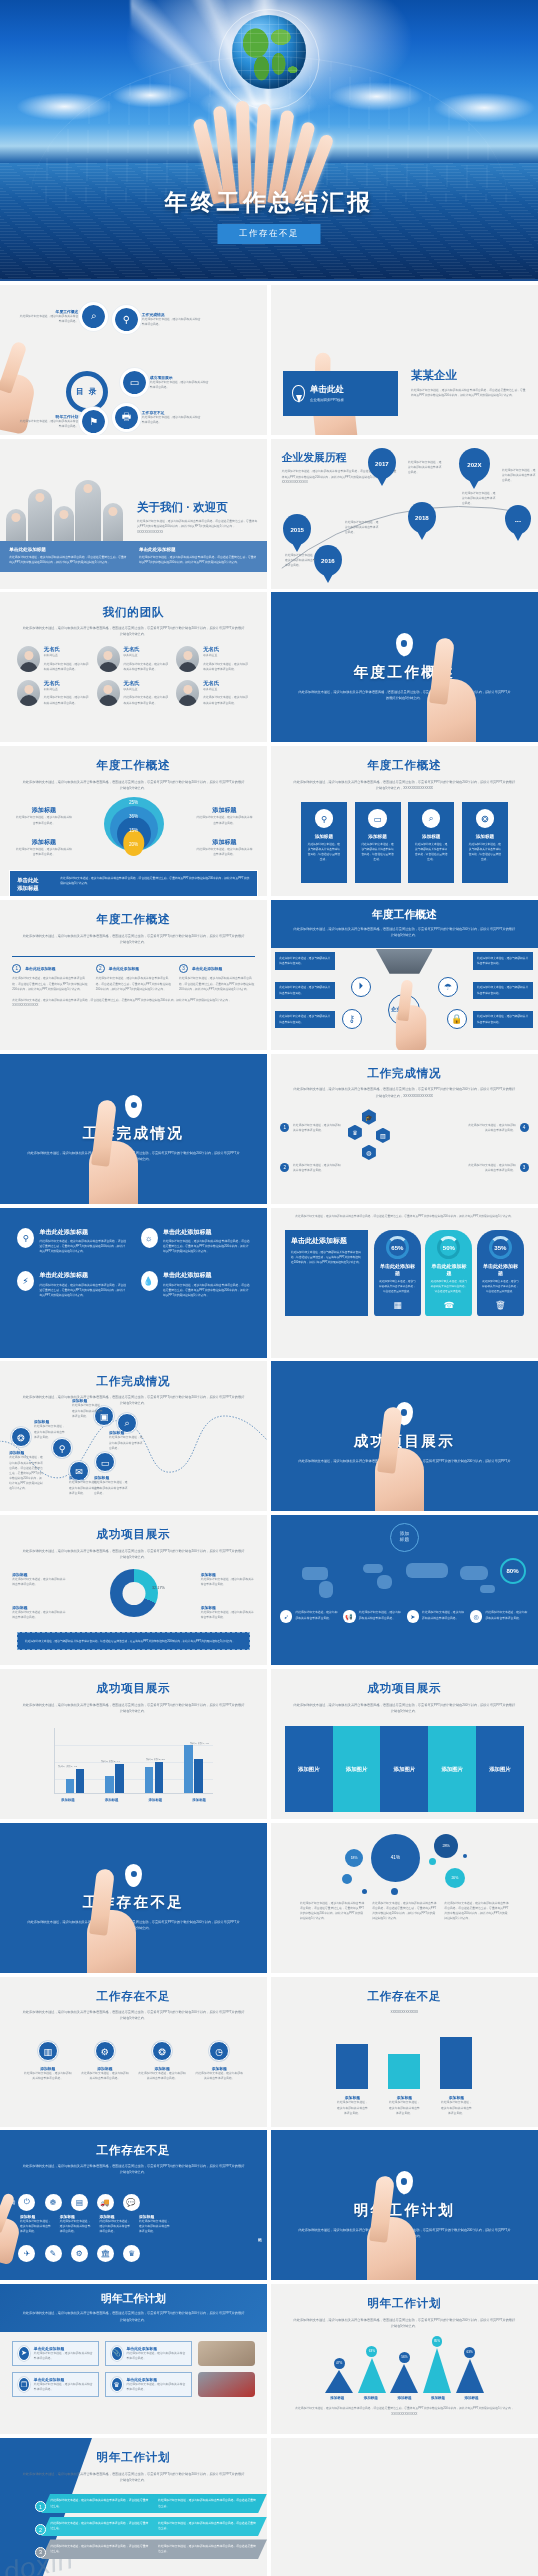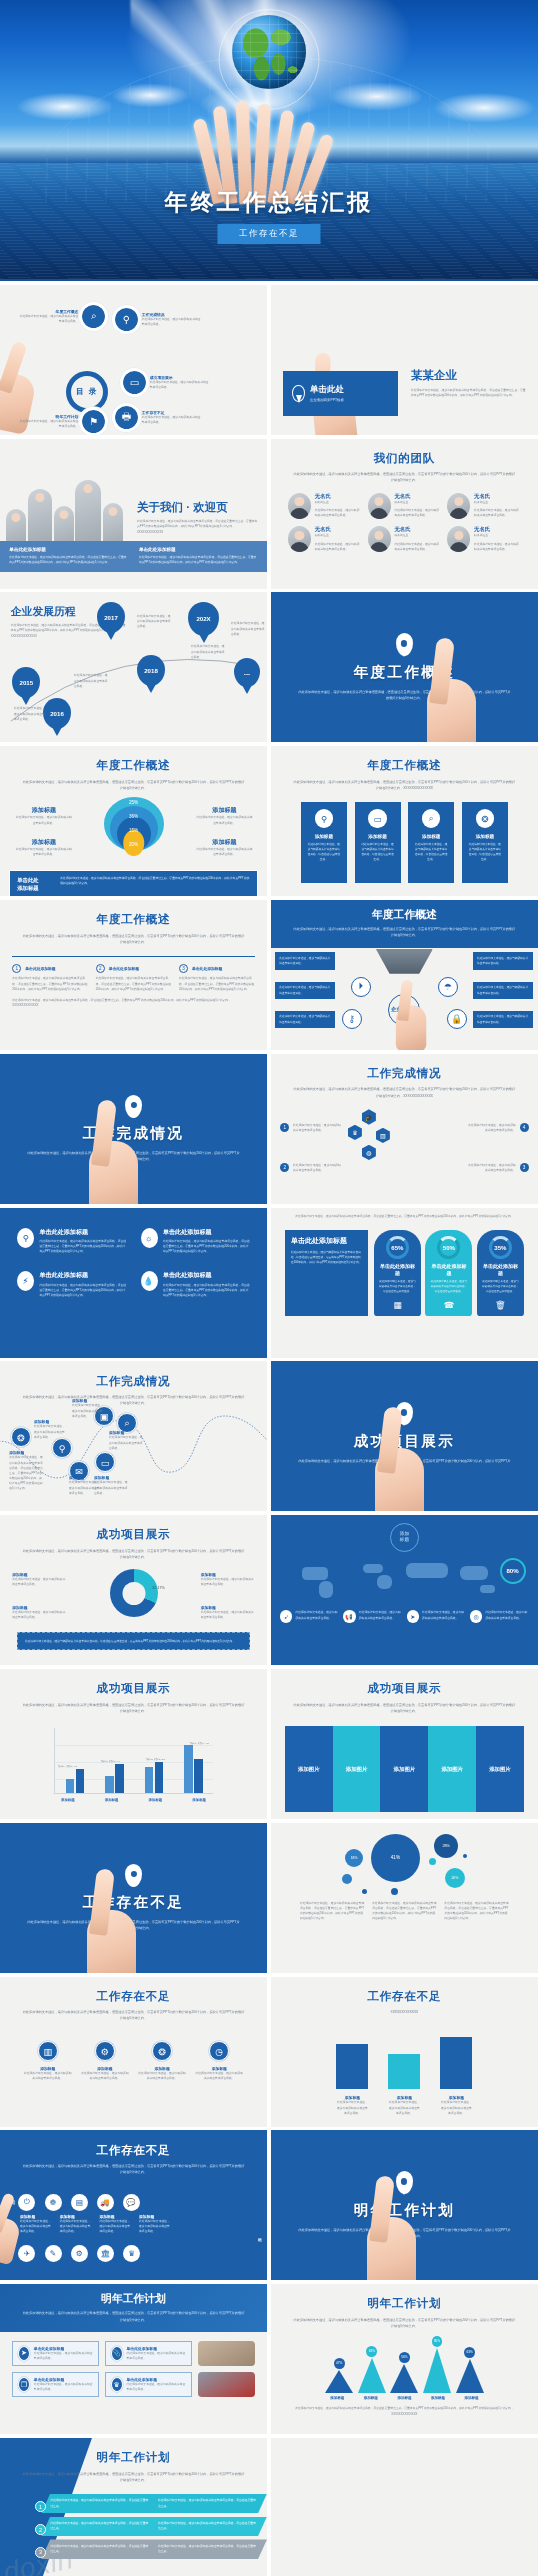--- a/index.html
+++ b/index.html
@@ -382,95 +382,95 @@
           <div style="font-size:2.8px;color:#e6f0fa;line-height:1.95;margin-top:2.3px;">此处添加详细文本描述，建议与标题相关并符合整体语言风格，语言描述尽量简洁生动，尽量将每页PPT片的字数控制在200字以内，据统计每页PPT片的最好控制在5分钟之内。</div>
         </div>
         <div style="flex:1;">
           <div style="font-size:4.6px;font-weight:bold;color:#fff;">单击此处添加标题</div>
           <div style="font-size:2.8px;color:#e6f0fa;line-height:1.95;margin-top:2.3px;">此处添加详细文本描述，建议与标题相关并符合整体语言风格，语言描述尽量简洁生动，尽量将每页PPT片的字数控制在200字以内，据统计每页PPT片的最好控制在5分钟之内。</div>
         </div>
       </div>
     </div>
 
     <div class="slide white">
-      <div class="s-title">我们的团队</div>
-      <div class="s-sub">此处添加详细文本描述，建议与标题相关并符合整体语言风格，语言描述尽量简洁生动，尽量将每页PPT片的字数控制在200字以内，据统计每页PPT片的最好控制在5分钟之内。</div>
-      <div style="display:grid;grid-template-columns:repeat(3,1fr);gap:7.7px 6.1px;padding:9.2px 17px;">
-        <div style="display:flex;gap:3.8px;">
-          <div class="avatar"></div>
-          <div>
-              <div class="mini-label" style="font-size:5.4px;">无名氏</div>
-          <div class="mini-body">职务岗位置</div>
-          <div class="mini-body" style="margin-top:3.1px;">此处添加详细文本描述，建议与标题相关并符合整体语言风格。</div>
-            </div>
-        </div>
-        <div style="display:flex;gap:3.8px;">
-          <div class="avatar"></div>
-          <div>
-              <div class="mini-label" style="font-size:5.4px;">无名氏</div>
-          <div class="mini-body">职务岗位置</div>
-          <div class="mini-body" style="margin-top:3.1px;">此处添加详细文本描述，建议与标题相关并符合整体语言风格。</div>
-            </div>
-        </div>
-        <div style="display:flex;gap:3.8px;">
-          <div class="avatar"></div>
-          <div>
-              <div class="mini-label" style="font-size:5.4px;">无名氏</div>
-          <div class="mini-body">职务岗位置</div>
-          <div class="mini-body" style="margin-top:3.1px;">此处添加详细文本描述，建议与标题相关并符合整体语言风格。</div>
-            </div>
-        </div>
-        <div style="display:flex;gap:3.8px;">
-          <div class="avatar"></div>
-          <div>
-              <div class="mini-label" style="font-size:5.4px;">无名氏</div>
-          <div class="mini-body">职务岗位置</div>
-          <div class="mini-body" style="margin-top:3.1px;">此处添加详细文本描述，建议与标题相关并符合整体语言风格。</div>
-            </div>
-        </div>
-        <div style="display:flex;gap:3.8px;">
-          <div class="avatar"></div>
-          <div>
-              <div class="mini-label" style="font-size:5.4px;">无名氏</div>
-          <div class="mini-body">职务岗位置</div>
-          <div class="mini-body" style="margin-top:3.1px;">此处添加详细文本描述，建议与标题相关并符合整体语言风格。</div>
-            </div>
-        </div>
-        <div style="display:flex;gap:3.8px;">
-          <div class="avatar"></div>
-          <div>
-              <div class="mini-label" style="font-size:5.4px;">无名氏</div>
-          <div class="mini-body">职务岗位置</div>
-          <div class="mini-body" style="margin-top:3.1px;">此处添加详细文本描述，建议与标题相关并符合整体语言风格。</div>
-            </div>
-        </div>
-      </div>
-    </div>
-
-    <div class="slide white">
       <div style="position:absolute;left:10.8px;top:12.3px;width:115px;">
         <div style="font-size:10.8px;font-weight:bold;color:#1b5fad;">企业发展历程</div>
         <div class="mini-body" style="margin-top:4.6px;">此处添加详细文本描述，建议与标题相关并符合整体语言风格，语言描述尽量简洁生动，尽量将每页PPT片的字数控制在200字以内，据统计每页PPT片的最好控制在5分钟之内，XXXXXXXXXXXXXX</div>
       </div>
       <svg style="position:absolute;left:0;top:0;" width="267" height="150" viewBox="0 0 347 195">
         <path d="M 14 168 Q 150 62 332 96" stroke="#8b97a3" stroke-width="1" fill="none"></path>
       </svg>
       <div class="balloon" style="left:12.3px;top:75px;width:28px;height:31px;">2015</div>
       <div class="balloon" style="left:43px;top:106px;width:28px;height:31px;">2016</div>
       <div class="balloon" style="left:97px;top:9.2px;width:28px;height:31px;">2017</div>
       <div class="balloon" style="left:137px;top:63px;width:28px;height:31px;">2018</div>
       <div class="balloon" style="left:188px;top:9.2px;width:31px;height:34px;">202X</div>
       <div class="balloon" style="left:234px;top:66px;width:26px;height:29px;font-size:7.7px;">...</div>
       <div class="mini-body" style="position:absolute;left:14px;top:114px;width:32px;">此处添加详细文本描述，建议与标题相关并符合整体语言风格。</div>
       <div class="mini-body" style="position:absolute;left:74px;top:81px;width:34px;">此处添加详细文本描述，建议与标题相关并符合整体语言风格。</div>
       <div class="mini-body" style="position:absolute;left:137px;top:21.5px;width:34px;">此处添加详细文本描述，建议与标题相关并符合整体语言风格。</div>
       <div class="mini-body" style="position:absolute;left:191px;top:52px;width:34px;">此处添加详细文本描述，建议与标题相关并符合整体语言风格。</div>
       <div class="mini-body" style="position:absolute;left:231px;top:29px;width:34px;">此处添加详细文本描述，建议与标题相关并符合整体语言风格。</div>
     </div>
 
+    <div class="slide white">
+      <div class="s-title">我们的团队</div>
+      <div class="s-sub">此处添加详细文本描述，建议与标题相关并符合整体语言风格，语言描述尽量简洁生动，尽量将每页PPT片的字数控制在200字以内，据统计每页PPT片的最好控制在5分钟之内。</div>
+      <div style="display:grid;grid-template-columns:repeat(3,1fr);gap:7.7px 6.1px;padding:9.2px 17px;">
+        <div style="display:flex;gap:3.8px;">
+          <div class="avatar"></div>
+          <div>
+              <div class="mini-label" style="font-size:5.4px;">无名氏</div>
+          <div class="mini-body">职务岗位置</div>
+          <div class="mini-body" style="margin-top:3.1px;">此处添加详细文本描述，建议与标题相关并符合整体语言风格。</div>
+            </div>
+        </div>
+        <div style="display:flex;gap:3.8px;">
+          <div class="avatar"></div>
+          <div>
+              <div class="mini-label" style="font-size:5.4px;">无名氏</div>
+          <div class="mini-body">职务岗位置</div>
+          <div class="mini-body" style="margin-top:3.1px;">此处添加详细文本描述，建议与标题相关并符合整体语言风格。</div>
+            </div>
+        </div>
+        <div style="display:flex;gap:3.8px;">
+          <div class="avatar"></div>
+          <div>
+              <div class="mini-label" style="font-size:5.4px;">无名氏</div>
+          <div class="mini-body">职务岗位置</div>
+          <div class="mini-body" style="margin-top:3.1px;">此处添加详细文本描述，建议与标题相关并符合整体语言风格。</div>
+            </div>
+        </div>
+        <div style="display:flex;gap:3.8px;">
+          <div class="avatar"></div>
+          <div>
+              <div class="mini-label" style="font-size:5.4px;">无名氏</div>
+          <div class="mini-body">职务岗位置</div>
+          <div class="mini-body" style="margin-top:3.1px;">此处添加详细文本描述，建议与标题相关并符合整体语言风格。</div>
+            </div>
+        </div>
+        <div style="display:flex;gap:3.8px;">
+          <div class="avatar"></div>
+          <div>
+              <div class="mini-label" style="font-size:5.4px;">无名氏</div>
+          <div class="mini-body">职务岗位置</div>
+          <div class="mini-body" style="margin-top:3.1px;">此处添加详细文本描述，建议与标题相关并符合整体语言风格。</div>
+            </div>
+        </div>
+        <div style="display:flex;gap:3.8px;">
+          <div class="avatar"></div>
+          <div>
+              <div class="mini-label" style="font-size:5.4px;">无名氏</div>
+          <div class="mini-body">职务岗位置</div>
+          <div class="mini-body" style="margin-top:3.1px;">此处添加详细文本描述，建议与标题相关并符合整体语言风格。</div>
+            </div>
+        </div>
+      </div>
+    </div>
+
     <div class="slide blue">
       <div class="div-slide">
         <div class="pin"></div>
         <div class="div-title">年度工作概述</div>
         <div class="div-text">此处添加详细文本描述，建议与标题相关并符合整体语言风格，语言描述尽量简洁生动，尽量将每页PPT片的字数控制在200字以内，据统计每页PPT片的最好控制在5分钟之内。</div>
       </div>
       <div class="hand-img">
           <div class="palm"></div>
           <div class="idx"></div>
         </div>

